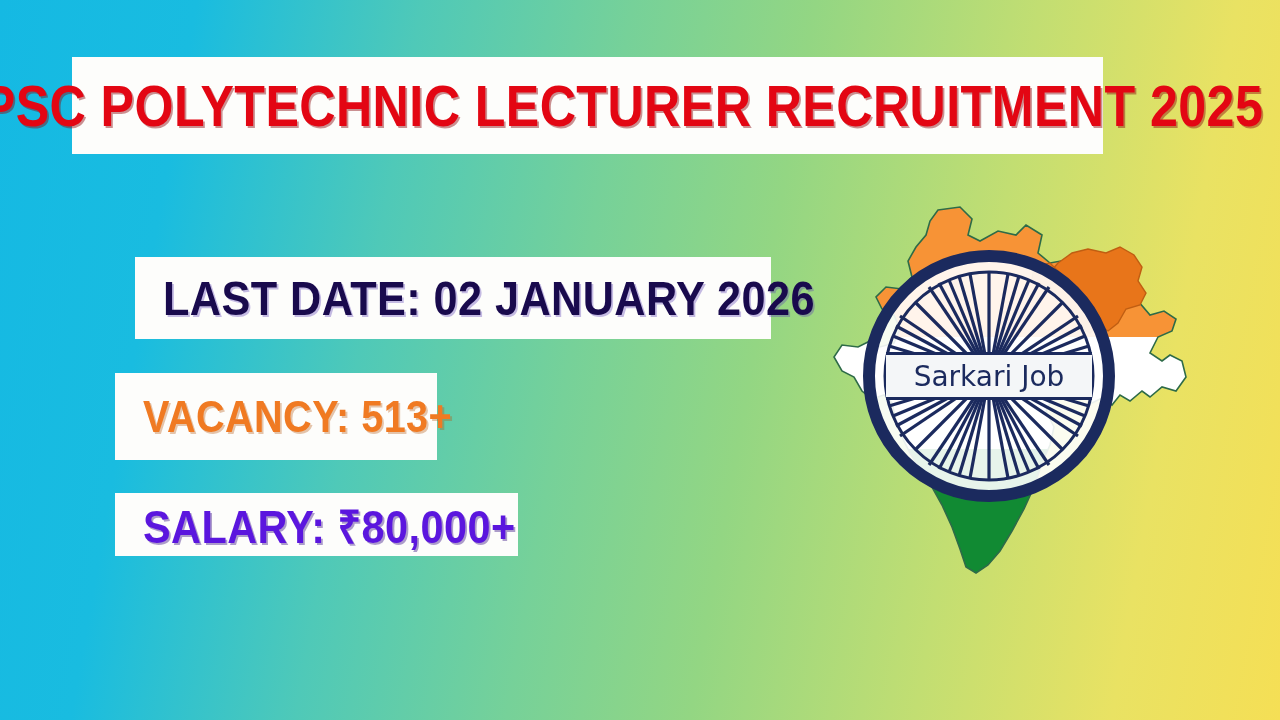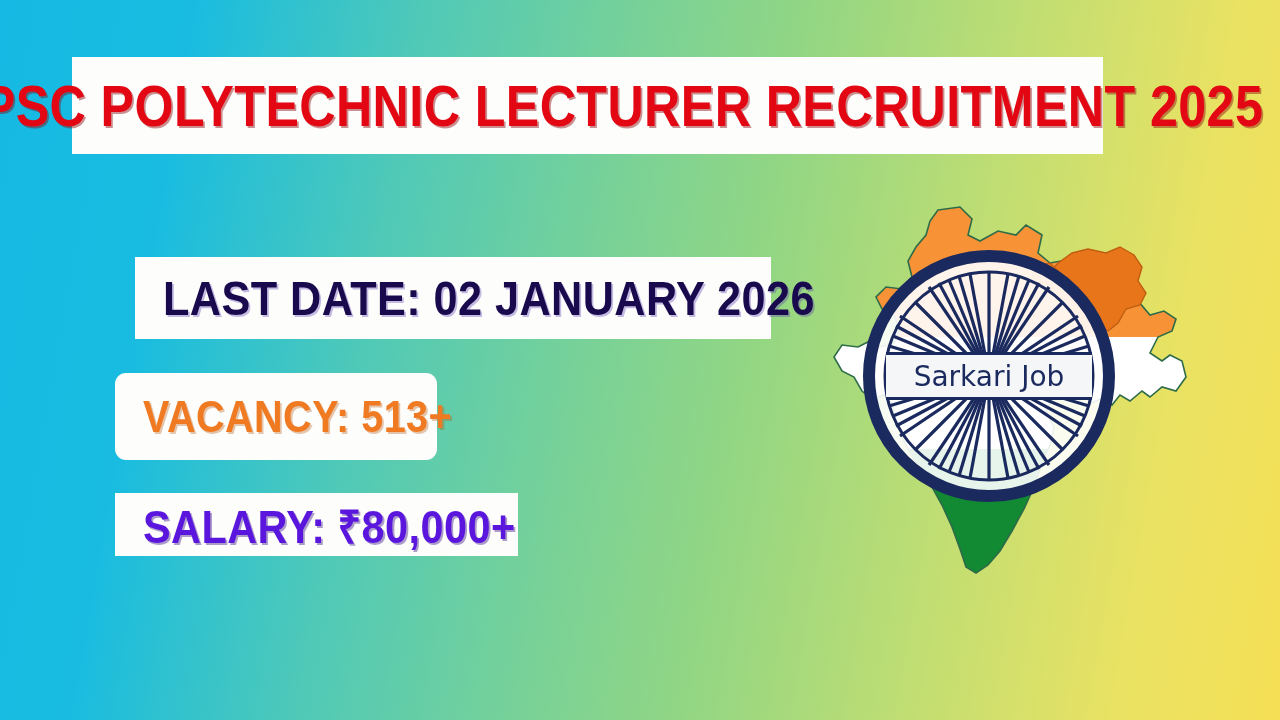--- a/index.html
+++ b/index.html
@@ -79,21 +79,20 @@
     transform: scaleX(0.9);
   }
 
   
   #vacancy-plate {
     left: 115px;
     top: 373px;
     width: 322px;
     height: 87px;
     padding-left: 28px;
-    border-radius: 11px;
   }
   #vacancy-plate .txt {
     font-size: 44px;
     color: #F07A22;
     text-shadow: 2px 2px 0 rgba(180,90,20,.35);
     transform: scaleX(0.9);
   }
 
   
   #salary-plate {

